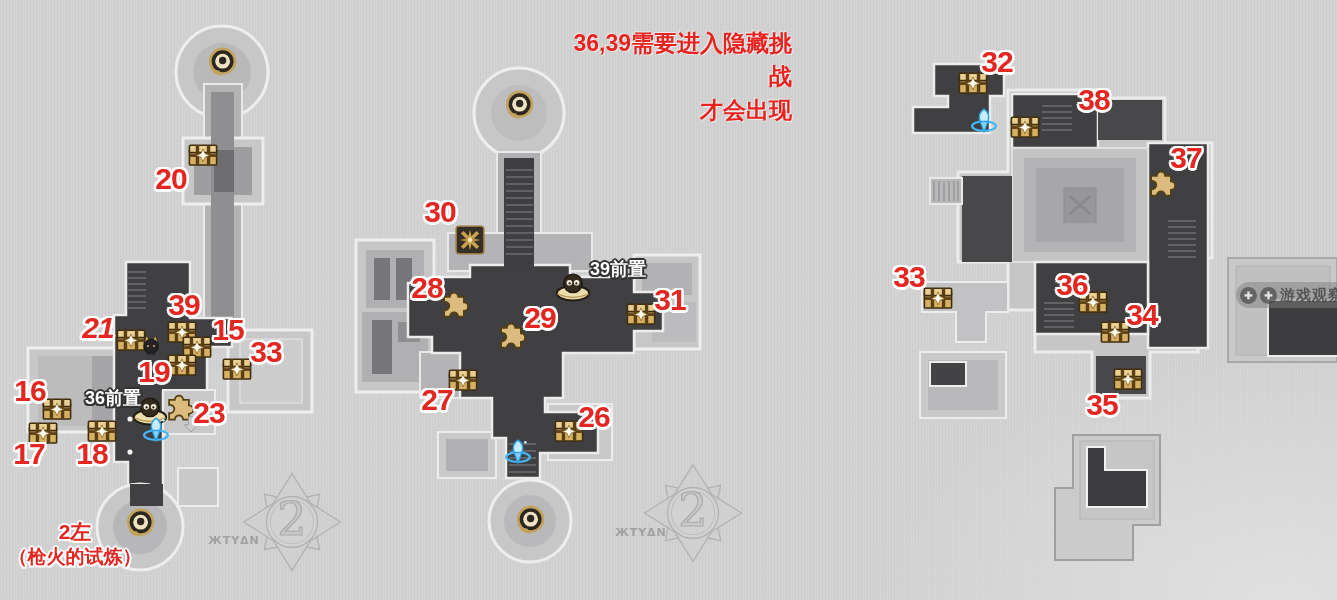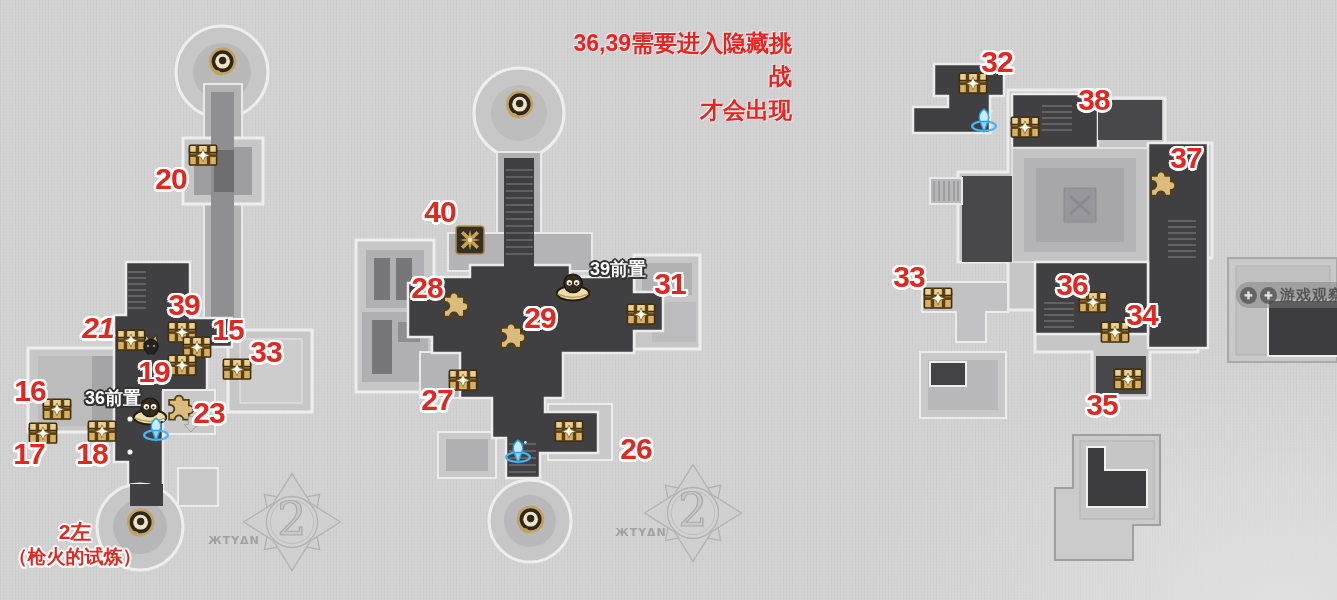--- a/index.html
+++ b/index.html
@@ -436,26 +436,26 @@
       <div class="num-label" style="left: 171px; top: 143px; margin-top: 36px;">20</div>
       <div class="num-label" style="left: 98px; top: 328px; font-style: italic;">21</div>
       <div class="num-label" style="left: 184px; top: 305px;">39</div>
       <div class="num-label" style="left: 228px; top: 330px;">15</div>
       <div class="num-label" style="left: 266px; top: 352px;">33</div>
       <div class="num-label" style="left: 154px; top: 372px;">19</div>
       <div class="num-label" style="left: 30px; top: 391px;">16</div>
       <div class="num-label" style="left: 209px; top: 413px;">23</div>
       <div class="num-label" style="left: 29px; top: 454px;">17</div>
       <div class="num-label" style="left: 92px; top: 454px;">18</div>
-      <div class="num-label" style="left: 440px; top: 212px;">40</div>
+      <div class="num-label" style="left: 440px; top: 212px;">30</div>
       <div class="num-label" style="left: 427px; top: 288px;">28</div>
       <div class="num-label" style="left: 540px; top: 318px;">29</div>
-      <div class="num-label" style="left: 670px; top: 284px;">31</div>
+      <div class="num-label" style="left: 670px; top: 300px;">31</div>
       <div class="num-label" style="left: 437px; top: 400px;">27</div>
-      <div class="num-label" style="left: 636px; top: 417px; margin-top: 32px;">26</div>
+      <div class="num-label" style="left: 594px; top: 417px;">26</div>
       <div class="num-label" style="left: 997px; top: 62px;">32</div>
       <div class="num-label" style="left: 1054px; top: 100px; margin-left: 40px;">38</div>
       <div class="num-label" style="left: 1186px; top: 158px;">37</div>
       <div class="num-label" style="left: 909px; top: 277px;">33</div>
       <div class="num-label" style="left: 1072px; top: 285px;">36</div>
       <div class="num-label" style="left: 1142px; top: 315px;">34</div>
       <div class="num-label" style="left: 1102px; top: 405px;">35</div>
       <div class="prefix-label" style="left: 113px; top: 398px;">36前置</div>
       <div class="prefix-label" style="left: 618px; top: 269px;">39前置</div>
     </div>

